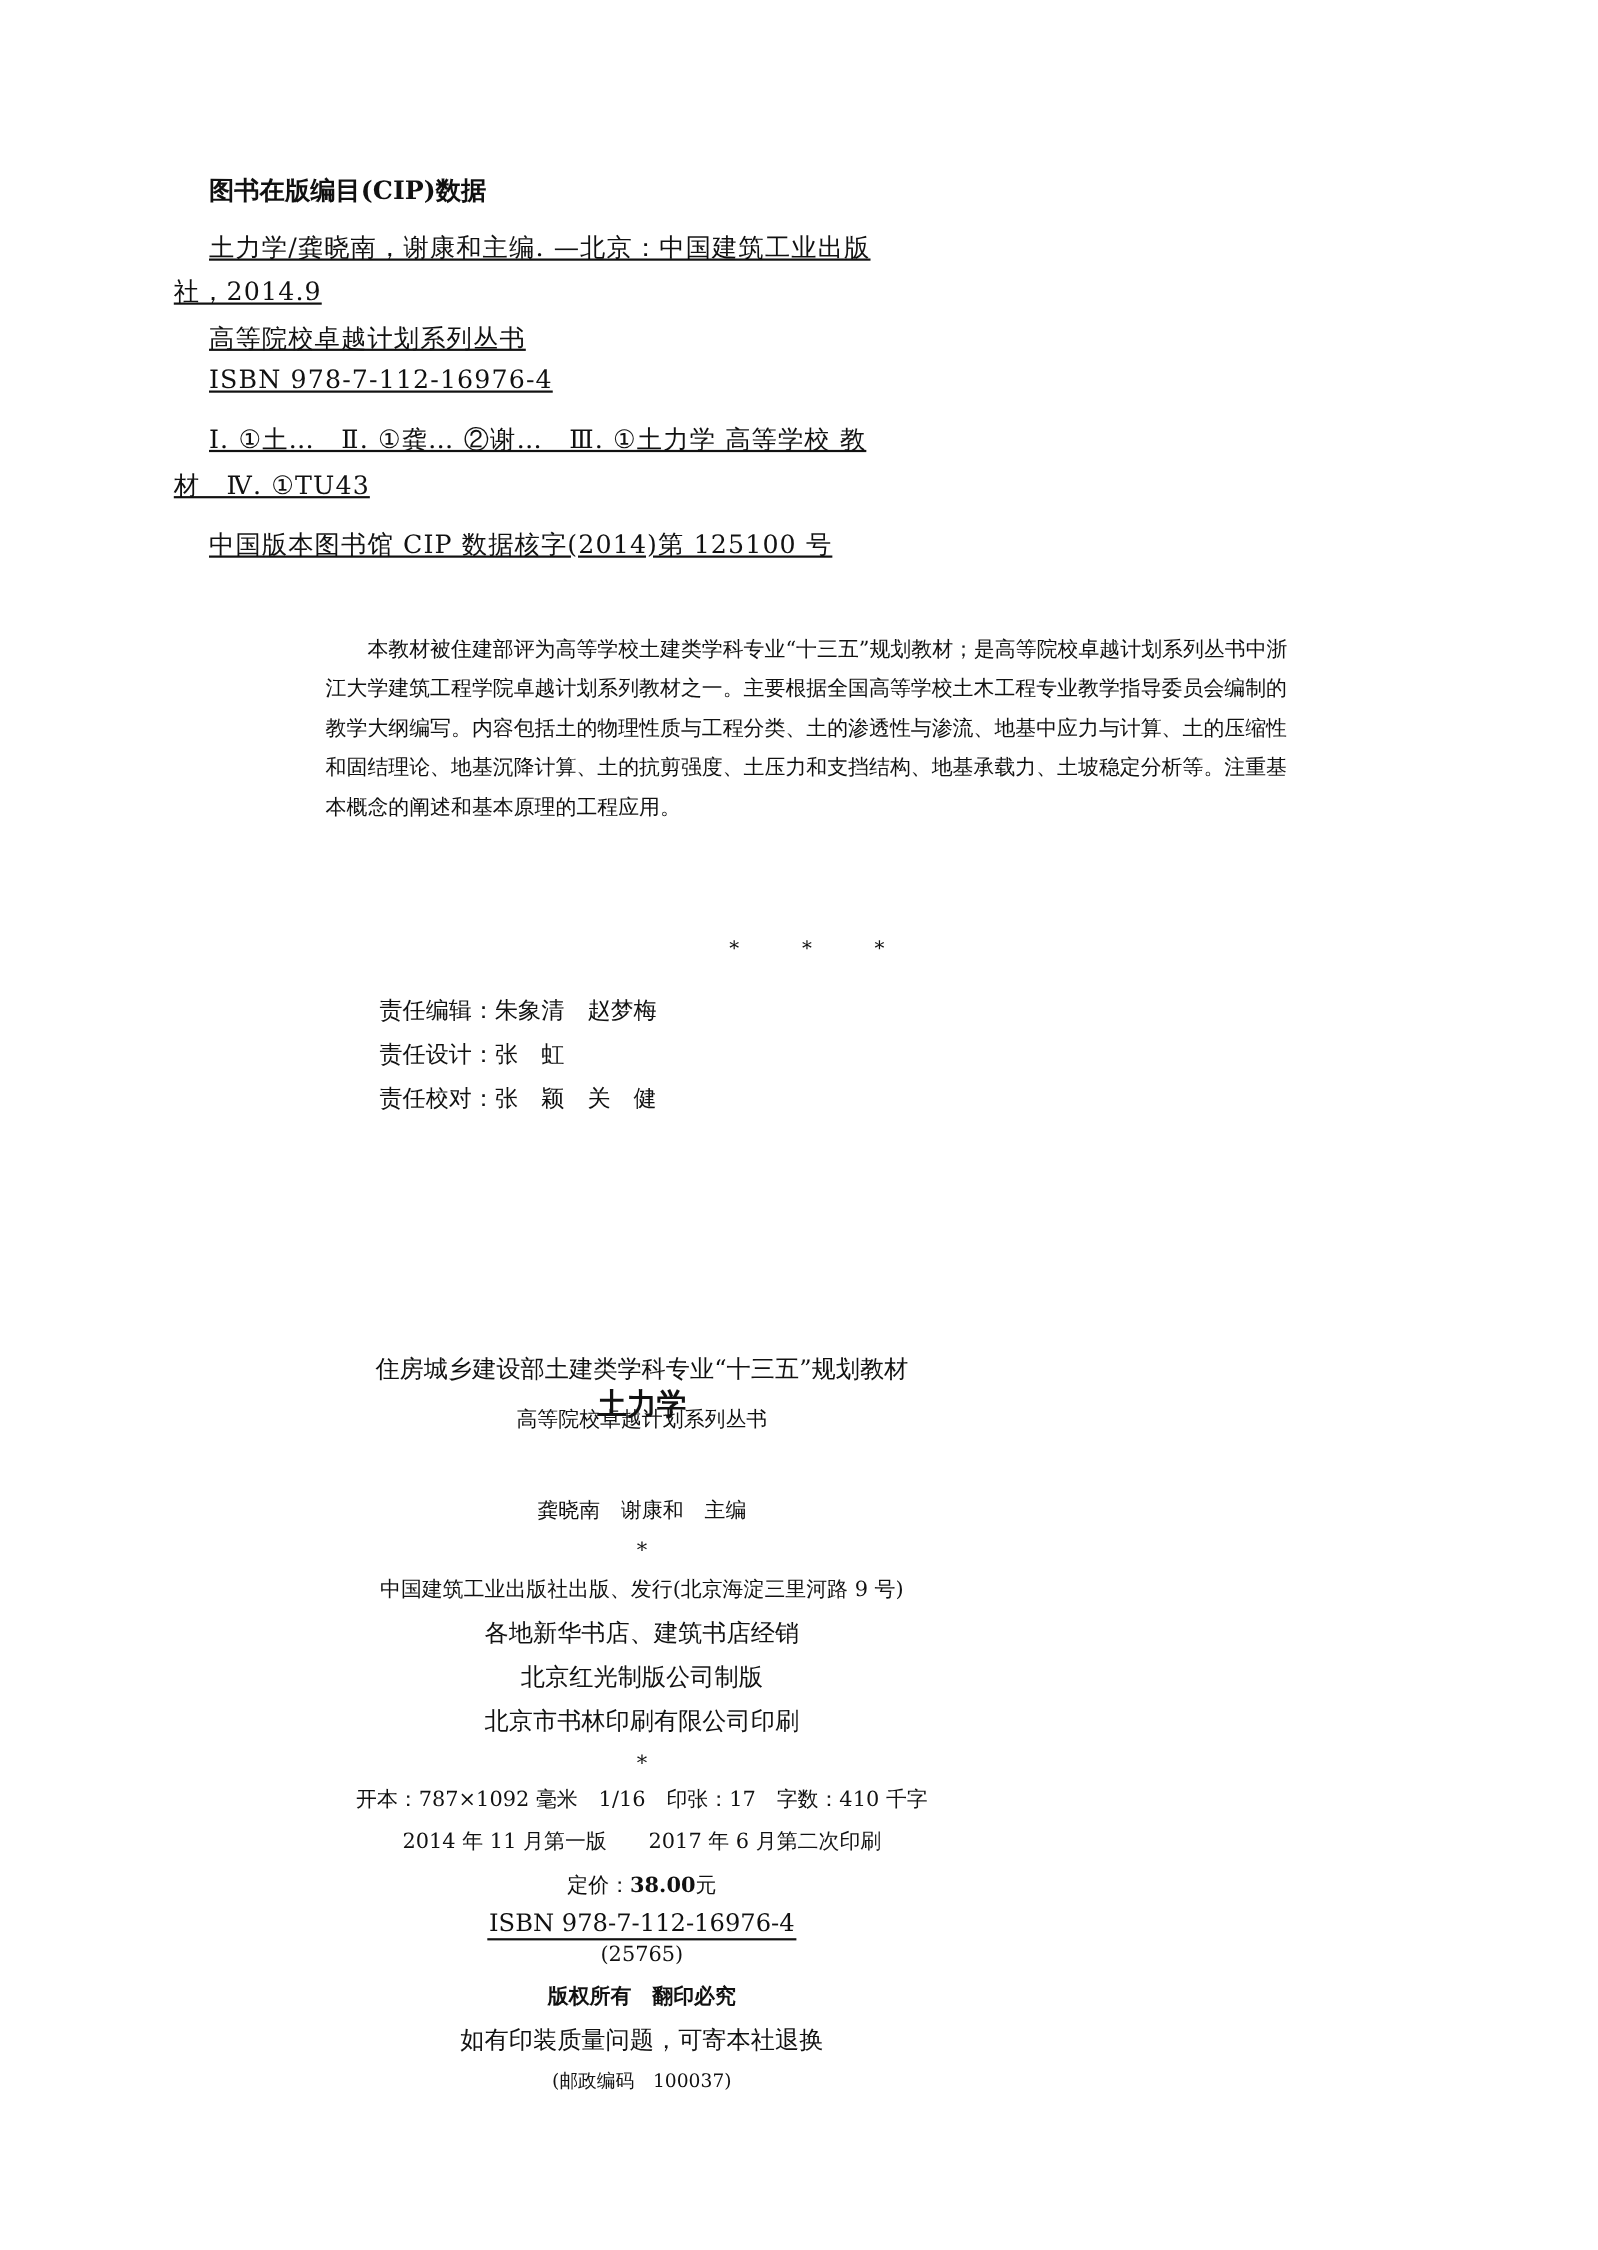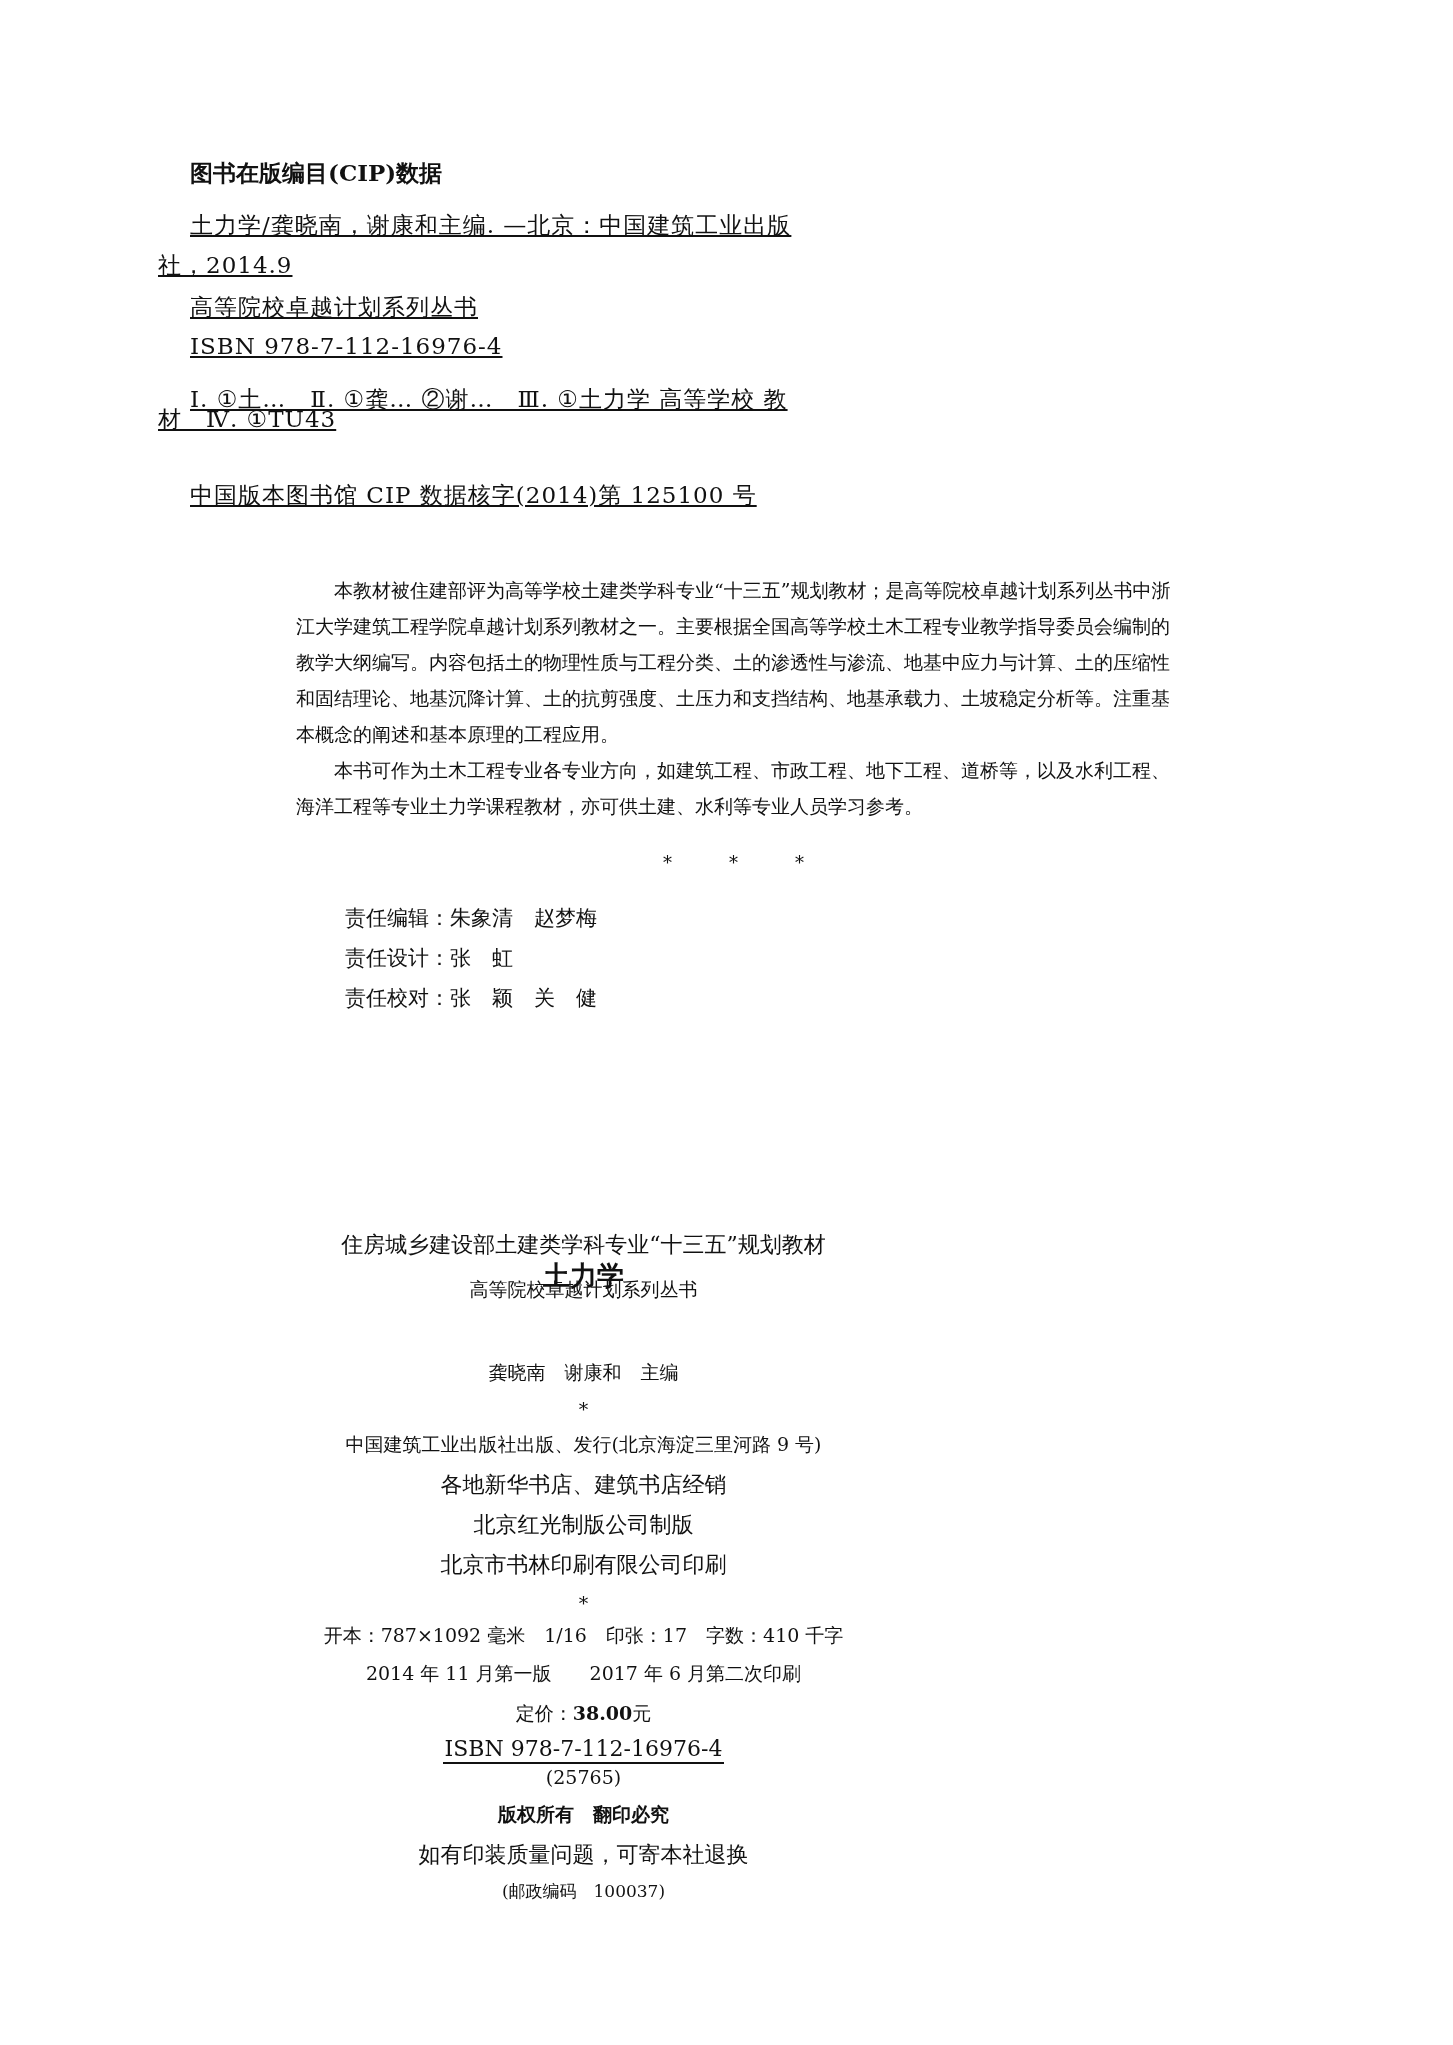--- a/index.html
+++ b/index.html
@@ -22,26 +22,25 @@
 </style>
 </head>
 <body>
 
 <div class="abs cip-title">图书在版编目(CIP)数据</div>
 <div class="abs cip-line" style="left:190px; top:210px;">土力学/龚晓南，谢康和主编. —北京：中国建筑工业出版</div>
 <div class="abs cip-line" style="left:158px; top:250px;">社，2014.9</div>
 <div class="abs cip-line" style="left:190px; top:292px;">高等院校卓越计划系列丛书</div>
 <div class="abs cip-line" style="left:190px; top:333px;">ISBN 978-7-112-16976-4</div>
 <div class="abs cip-line" style="left:190px; top:384px;">Ⅰ. ①土…　Ⅱ. ①龚… ②谢…　Ⅲ. ①土力学 高等学校 教</div>
-<div class="abs cip-line" style="left:158px; top:404px;text-align:center;">材　Ⅳ. ①TU43</div>
+<div class="abs cip-line" style="left:158px; top:426px;text-align:center;">材　Ⅳ. ①TU43</div>
 <div class="abs cip-line" style="left:190px; top:480px;">中国版本图书馆 CIP 数据核字(2014)第 125100 号</div>
 
 <div class="summary" style="top:572px;">
   <p>本教材被住建部评为高等学校土建类学科专业“十三五”规划教材；是高等院校卓越计划系列丛书中浙江大学建筑工程学院卓越计划系列教材之一。主要根据全国高等学校土木工程专业教学指导委员会编制的教学大纲编写。内容包括土的物理性质与工程分类、土的渗透性与渗流、地基中应力与计算、土的压缩性和固结理论、地基沉降计算、土的抗剪强度、土压力和支挡结构、地基承载力、土坡稳定分析等。注重基本概念的阐述和基本原理的工程应用。</p>
-  <p>本书可作为土木工程专业各专业方向，如建筑工程、市政工程、地下工程、道桥等，以及水利工程、海洋工程等专业土力学课程教材，亦可供土建、水利等专业人员学习参考。</p>
 </div>
 
 <div class="abs stars">
   <span>*</span><span>*</span><span>*</span>
 </div>
 
 <div class="abs credit" style="top:904px;">
   <span>责任编辑：</span><span>朱象清　赵梦梅</span>
 </div>
 <div class="abs credit" style="top:944px;">

